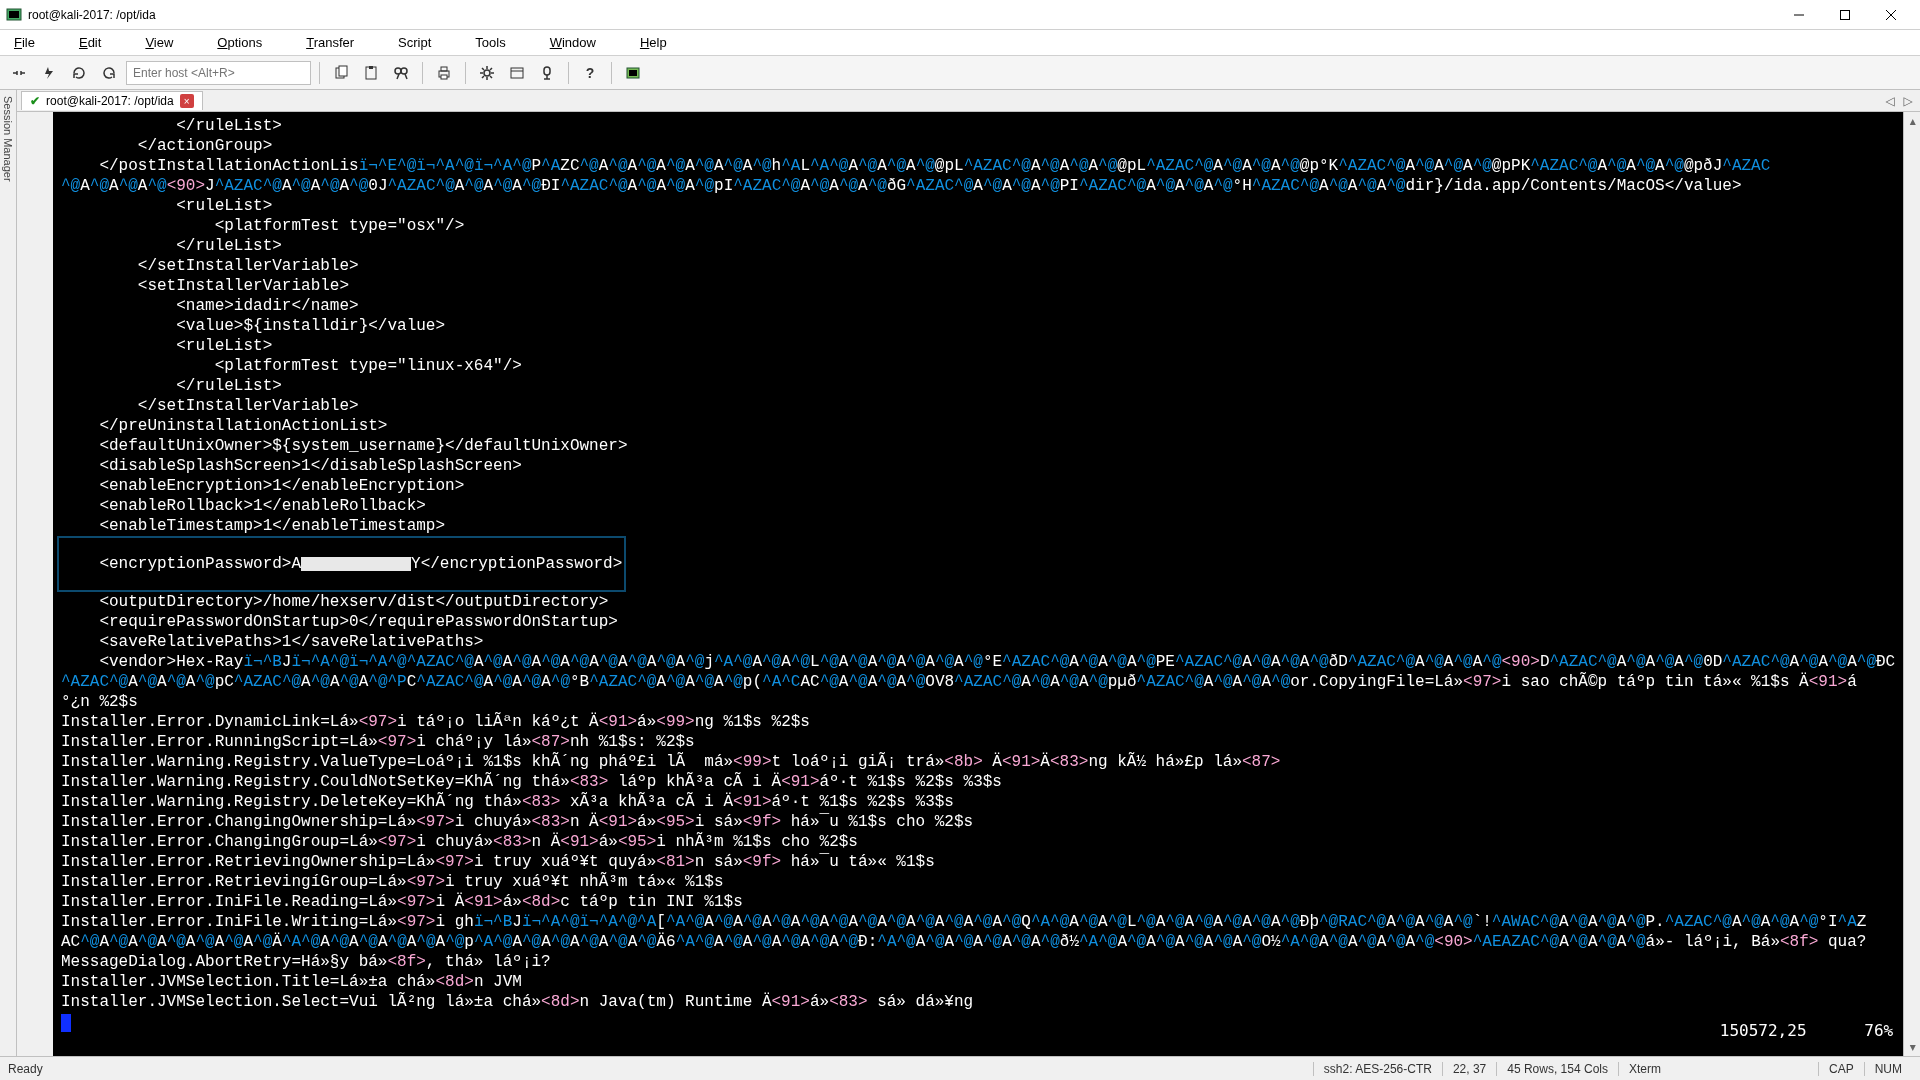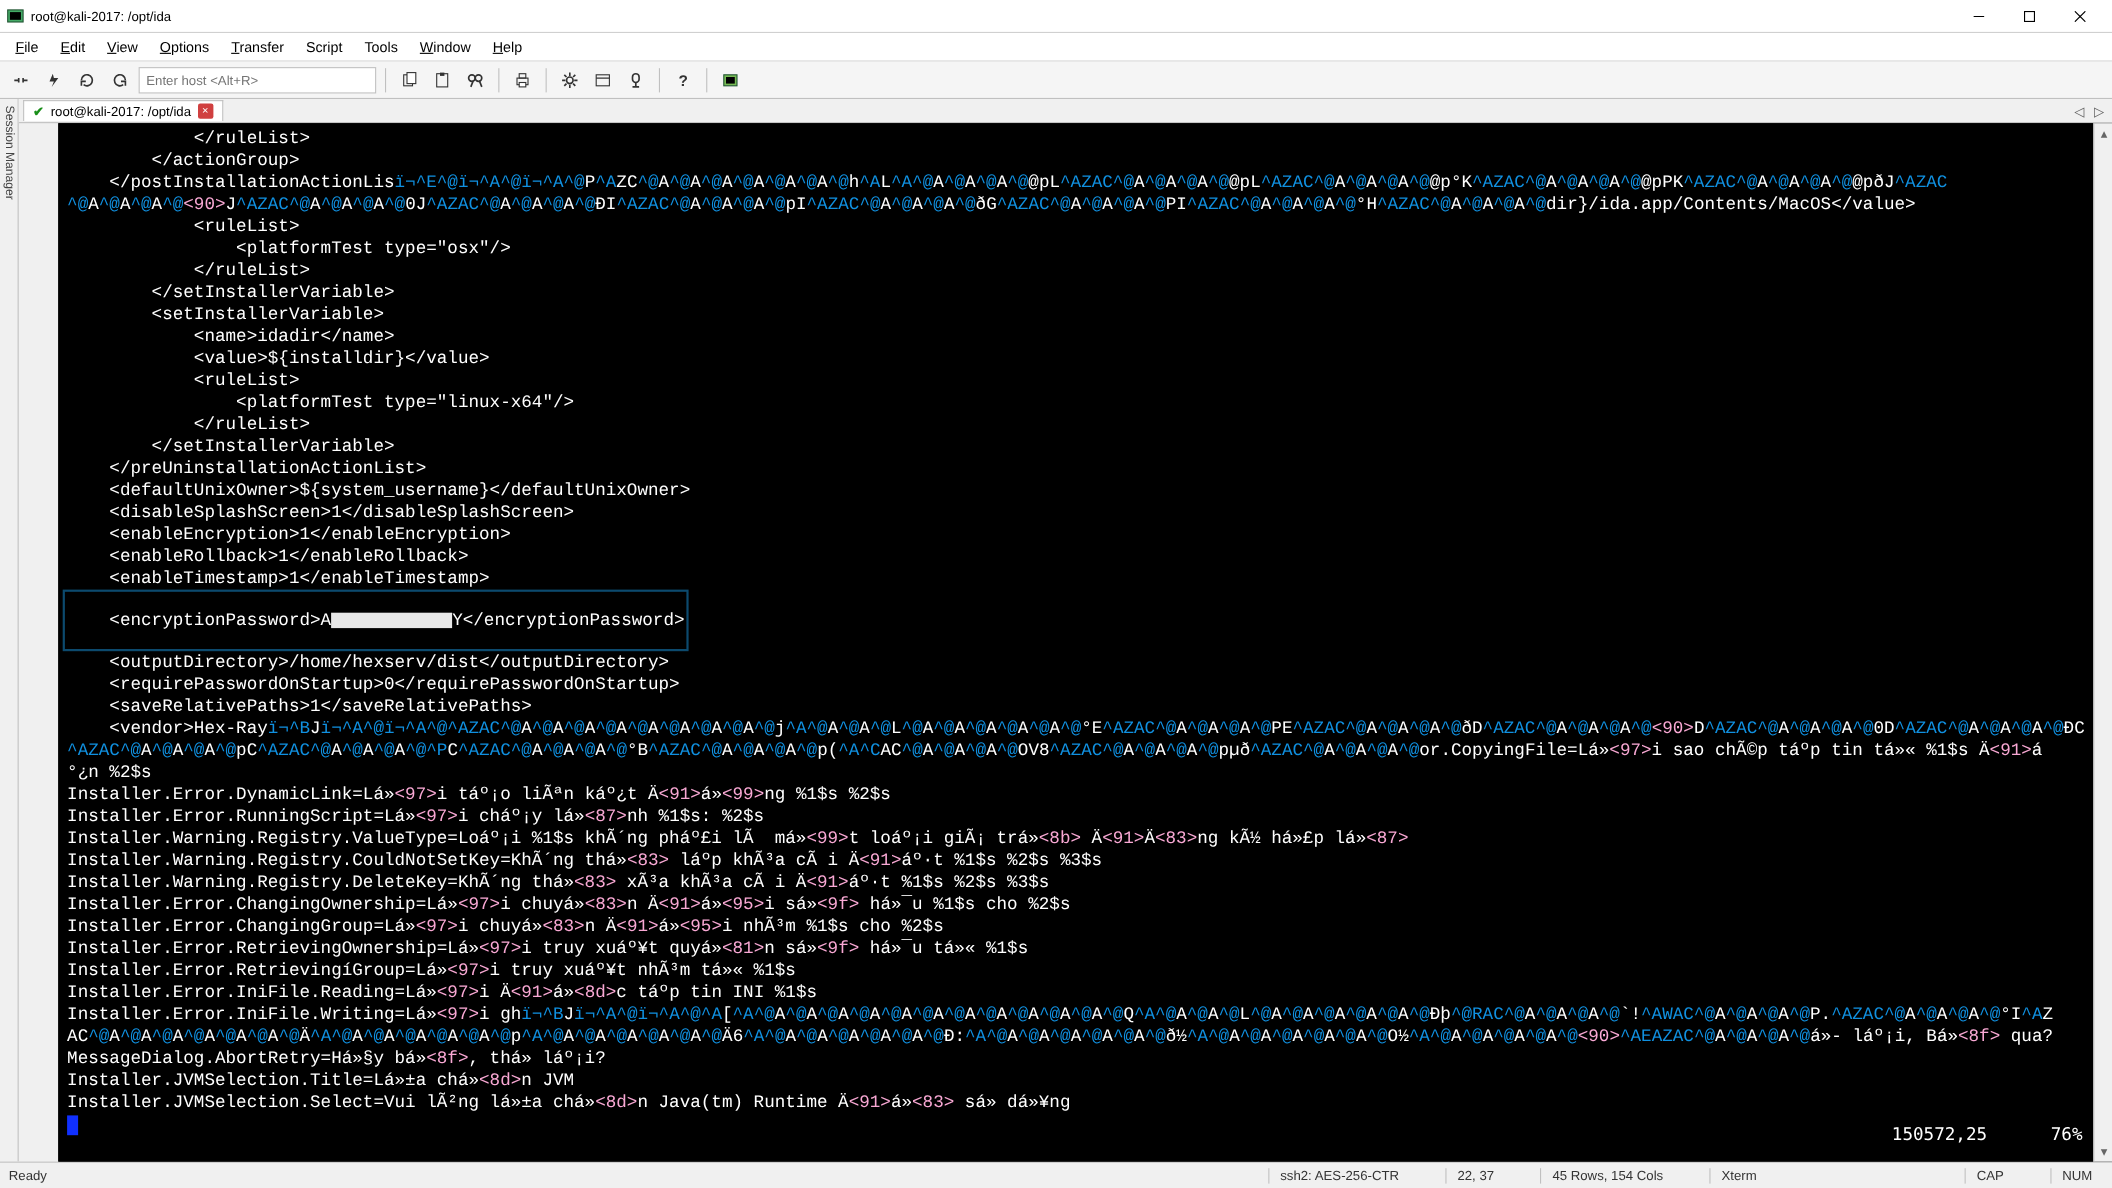--- a/index.html
+++ b/index.html
@@ -25,20 +25,21 @@
 .titlebar .title { flex: 1; font-size: 12px; color: #000; }
 .titlebar .win-btns { display: flex; gap: 0; }
 .titlebar .win-btn { width: 46px; height: 30px; display: flex; align-items: center; justify-content: center; cursor: pointer; }
 .menubar {
   height: 26px;
   background: #fff;
   display: flex;
   align-items: center;
   padding: 0 4px;
   border-bottom: 1px solid #d0d0d0;
+  gap: 24px;
 }
 .menubar .menu-item {
   padding: 3px 10px;
   cursor: pointer;
   font-size: 13px;
 }
 .menubar .menu-item .ul { text-decoration: underline; }
 .toolbar {
   height: 34px;
   background: #f5f5f5;
@@ -49,21 +50,21 @@
   border-bottom: 1px solid #c0c0c0;
 }
 .toolbar .tb-btn {
   width: 26px; height: 26px;
   display: flex; align-items: center; justify-content: center;
   cursor: pointer;
   border-radius: 2px;
 }
 .toolbar .sep { width: 1px; height: 22px; background: #c0c0c0; margin: 0 4px; }
 .toolbar .host-input {
-  width: 216px; height: 24px;
+  width: 185px; height: 24px;
   border: 1px solid #c0c0c0;
   padding: 0 6px;
   font-size: 12px;
   color: #888;
   background: #fff;
 }
 .main-row { flex: 1; display: flex; min-height: 0; }
 .session-panel {
   width: 20px;
   background: #f0f0f0;
@@ -150,21 +151,20 @@
 }
 .statusbar {
   height: 24px;
   background: #f0f0f0;
   border-top: 1px solid #c0c0c0;
   display: flex;
   align-items: center;
   padding: 0 8px;
   font-size: 12px;
   color: #333;
-  gap: 32px;
 }
 .statusbar .seg { padding: 0 10px; border-left: 1px solid #c0c0c0; }
 .statusbar .seg:first-child { border-left: none; padding-left: 0; flex: 1; }
 svg { display: block; }
 </style>
 </head>
 <body>
 
 <div class="titlebar">
   <span class="app-icon">

